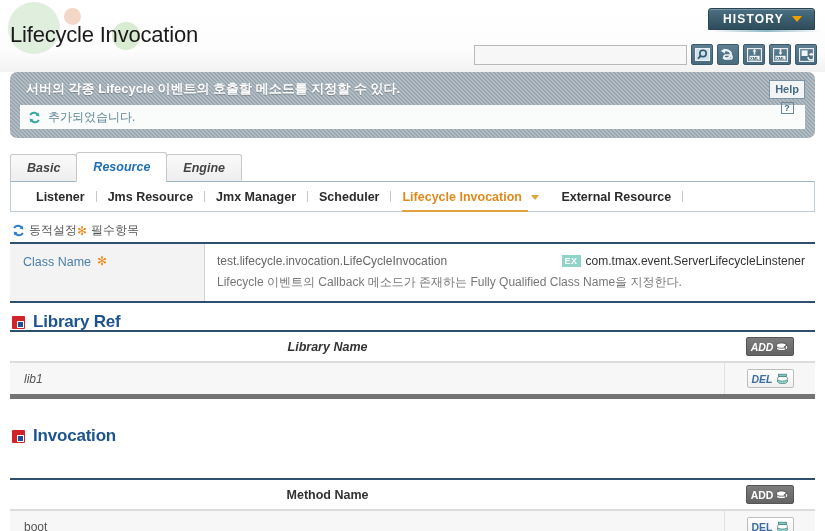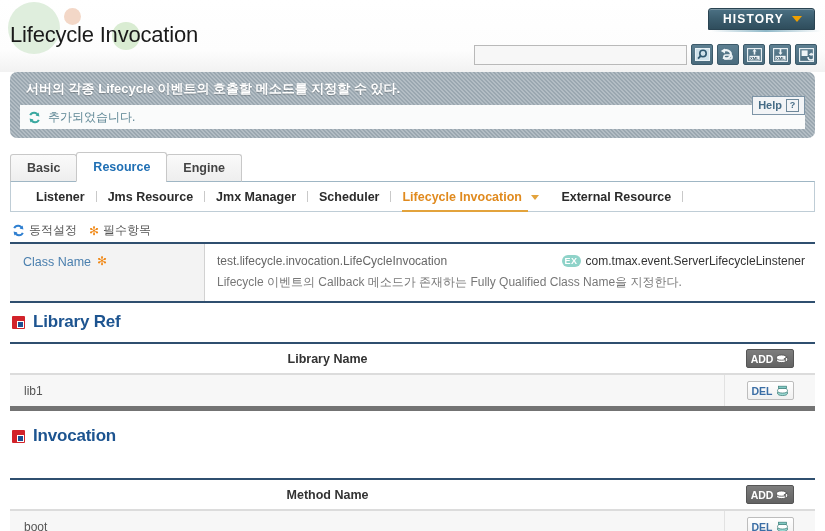--- a/index.html
+++ b/index.html
@@ -130,34 +130,35 @@
     color: #ffffff;
     font-size: 13px;
     font-weight: bold;
     text-shadow: 0 1px 1px rgba(0,0,0,.25);
     line-height: 18px;
     padding-left: 6px;
   }
   .help-btn {
     position: absolute;
     right: 10px;
-    top: 24px;
+    top: 8px;
     height: 19px;
     padding: 0 5px;
     background: #f2f4f6;
     border: 1px solid #7d94a6;
     color: #466c86;
     font-size: 11px;
     font-weight: bold;
     line-height: 17px;
     display: flex;
     align-items: center;
     gap: 4px;
     cursor: pointer;
     box-sizing: border-box;
+    flex-direction: column;
   }
   .help-q {
     display: inline-block;
     width: 11px; height: 11px;
     border: 1px solid #6d8799;
     color: #466c86;
     font-size: 9px;
     line-height: 10px;
     text-align: center;
     font-weight: bold;
@@ -199,20 +200,21 @@
     font-size: 12.5px;
     font-weight: bold;
     color: #444;
     background: linear-gradient(to bottom, #fafafa, #eeeeee);
     border: 1px solid #c8c8c8;
     border-bottom: 1px solid #9fb6c4;
     margin-right: -1px;
     border-radius: 3px 3px 0 0;
     cursor: pointer;
     box-sizing: border-box;
+    font-style: italic;
   }
   .tab.active {
     background: #ffffff;
     color: #1f6fb4;
     border-bottom-color: #ffffff;
     height: 30px;
     line-height: 29px;
   }
   .subtab-bar {
     height: 31px;
@@ -255,21 +257,20 @@
     vertical-align: 1px;
   }
 
   
   .legend {
     position: absolute;
     left: 12px;
     top: 222px;
     display: flex;
     align-items: center;
-    gap: 12px;
     font-size: 12px;
   }
   .legend-item { display: flex; align-items: center; gap: 4px; }
   .legend-item span.txt { color: #555; }
   .asterisk { color: #f08a1a; font-size: 12px; line-height: 1; }
 
   
   .prop-table {
     position: absolute;
     left: 10px;
@@ -310,21 +311,21 @@
     color: #333;
     font-size: 12px;
   }
   .ex-badge {
     display: inline-block;
     background: #8fd3c9;
     color: #ffffff;
     font-size: 9px;
     font-weight: bold;
     padding: 1px 3px;
-    border-radius: 6px;
+    border-radius: 0;
     letter-spacing: .5px;
   }
   .prop-desc {
     margin-top: 6px;
     color: #777;
     font-size: 12px;
   }
 
   
   .section-head {
@@ -592,21 +593,21 @@
     </div>
     <div class="prop-desc">Lifecycle 이벤트의 Callback 메소드가 존재하는 Fully Qualified Class Name을 지정한다.</div>
   </div>
 </div>
 
 <div class="section-head" style="top:312px;">
   <span class="sect-ico"></span>
   <span class="sect-title">Library Ref</span>
 </div>
 
-<div class="grid" style="top:342px;">
+<div class="grid" style="top:330px;font-style:italic;">
   <div class="grid-head">
     <div class="col-name">Library Name</div>
     <div class="col-action">
       <div class="btn-add">
         <span>ADD</span>
         <svg class="btn-ico" width="13" height="13" viewBox="0 0 13 13">
           <ellipse cx="5.5" cy="8" rx="5" ry="2.6" fill="#ffffff" stroke="#4a4a4a" stroke-width=".8"></ellipse>
           <ellipse cx="5.5" cy="5.6" rx="5" ry="2.6" fill="#ffffff" stroke="#4a4a4a" stroke-width=".8"></ellipse>
           <rect x="8.2" y="6.4" width="4.4" height="1.5" fill="#ffffff" stroke="#4a4a4a" stroke-width=".6"></rect>
           <rect x="9.7" y="4.9" width="1.5" height="4.4" fill="#ffffff" stroke="#4a4a4a" stroke-width=".6"></rect>

